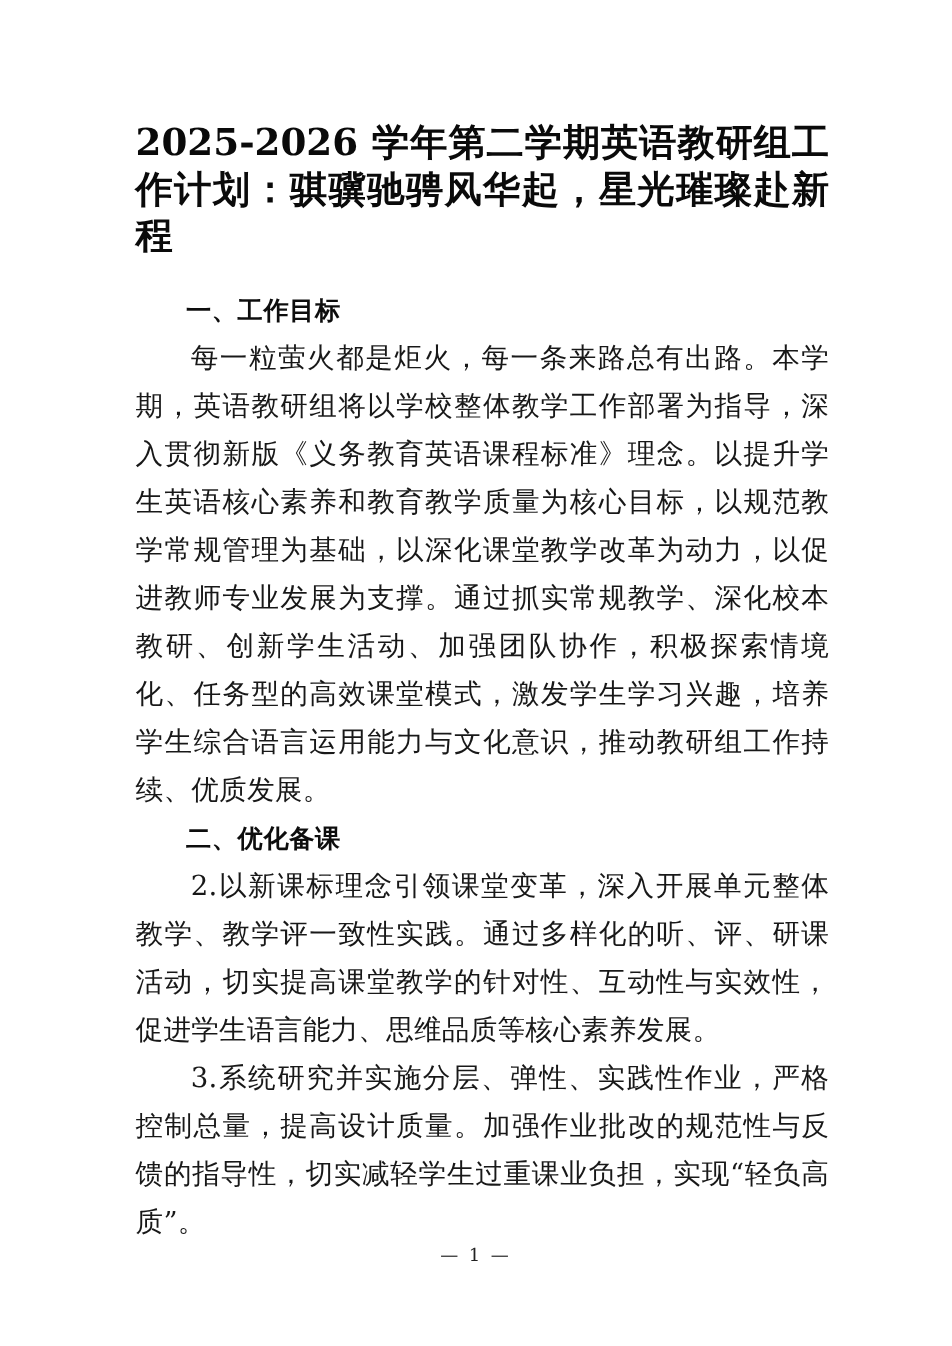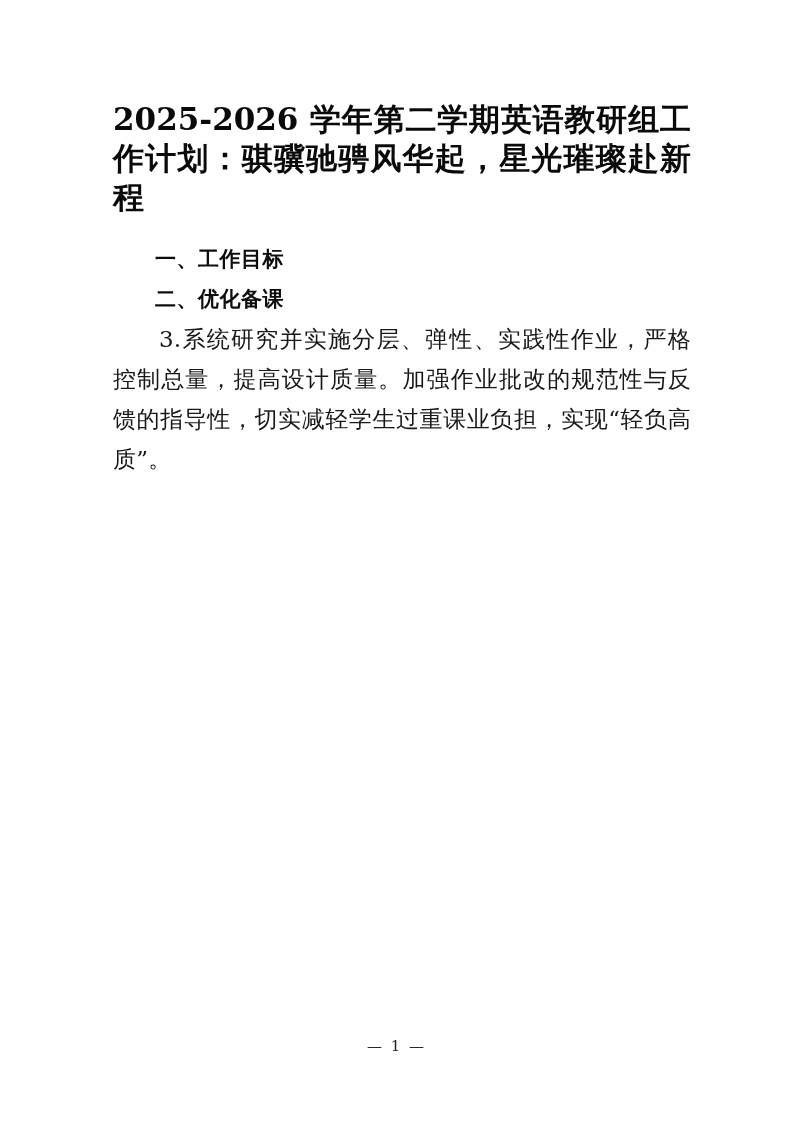--- a/index.html
+++ b/index.html
@@ -95,21 +95,23 @@
 </head>
 <body>
 
 <div class="page">
 
   <div class="content">
 
     <h1 class="doc-title"><span>2025-2026 学年第二学期英语教研组工作</span><span>计划：骐骥驰骋风华起，星光璀璨赴新程</span></h1>
 
     <h2 class="sec-heading">一、工作目标</h2>
+    <p class="para">每一粒萤火都是炬火，每一条来路总有出路。本学期，英语教研组将以学校整体教学工作部署为指导，深入贯彻新版《义务教育英语课程标准》理念。以提升学生英语核心素养和教育教学质量为核心目标，以规范教学常规管理为基础，以深化课堂教学改革为动力，以促进教师专业发展为支撑。通过抓实常规教学、深化校本教研、创新学生活动、加强团队协作，积极探索情境化、任务型的高效课堂模式，激发学生学习兴趣，培养学生综合语言运用能力与文化意识，推动教研组工作持续、优质发展。</p>
 
     <h2 class="sec-heading">二、优化备课</h2>
+    <p class="para">2.以新课标理念引领课堂变革，深入开展单元整体教学、教学评一致性实践。通过多样化的听、评、研课活动，切实提高课堂教学的针对性、互动性与实效性，促进学生语言能力、思维品质等核心素养发展。</p>
     <p class="para">3.系统研究并实施分层、弹性、实践性作业，严格控制总量，提高设计质量。加强作业批改的规范性与反馈的指导性，切实减轻学生过重课业负担，实现“轻负高质”。</p>
 
   </div>
 
   <div class="footer">— 1 —</div>
 
 </div>
 
 </body></html>

